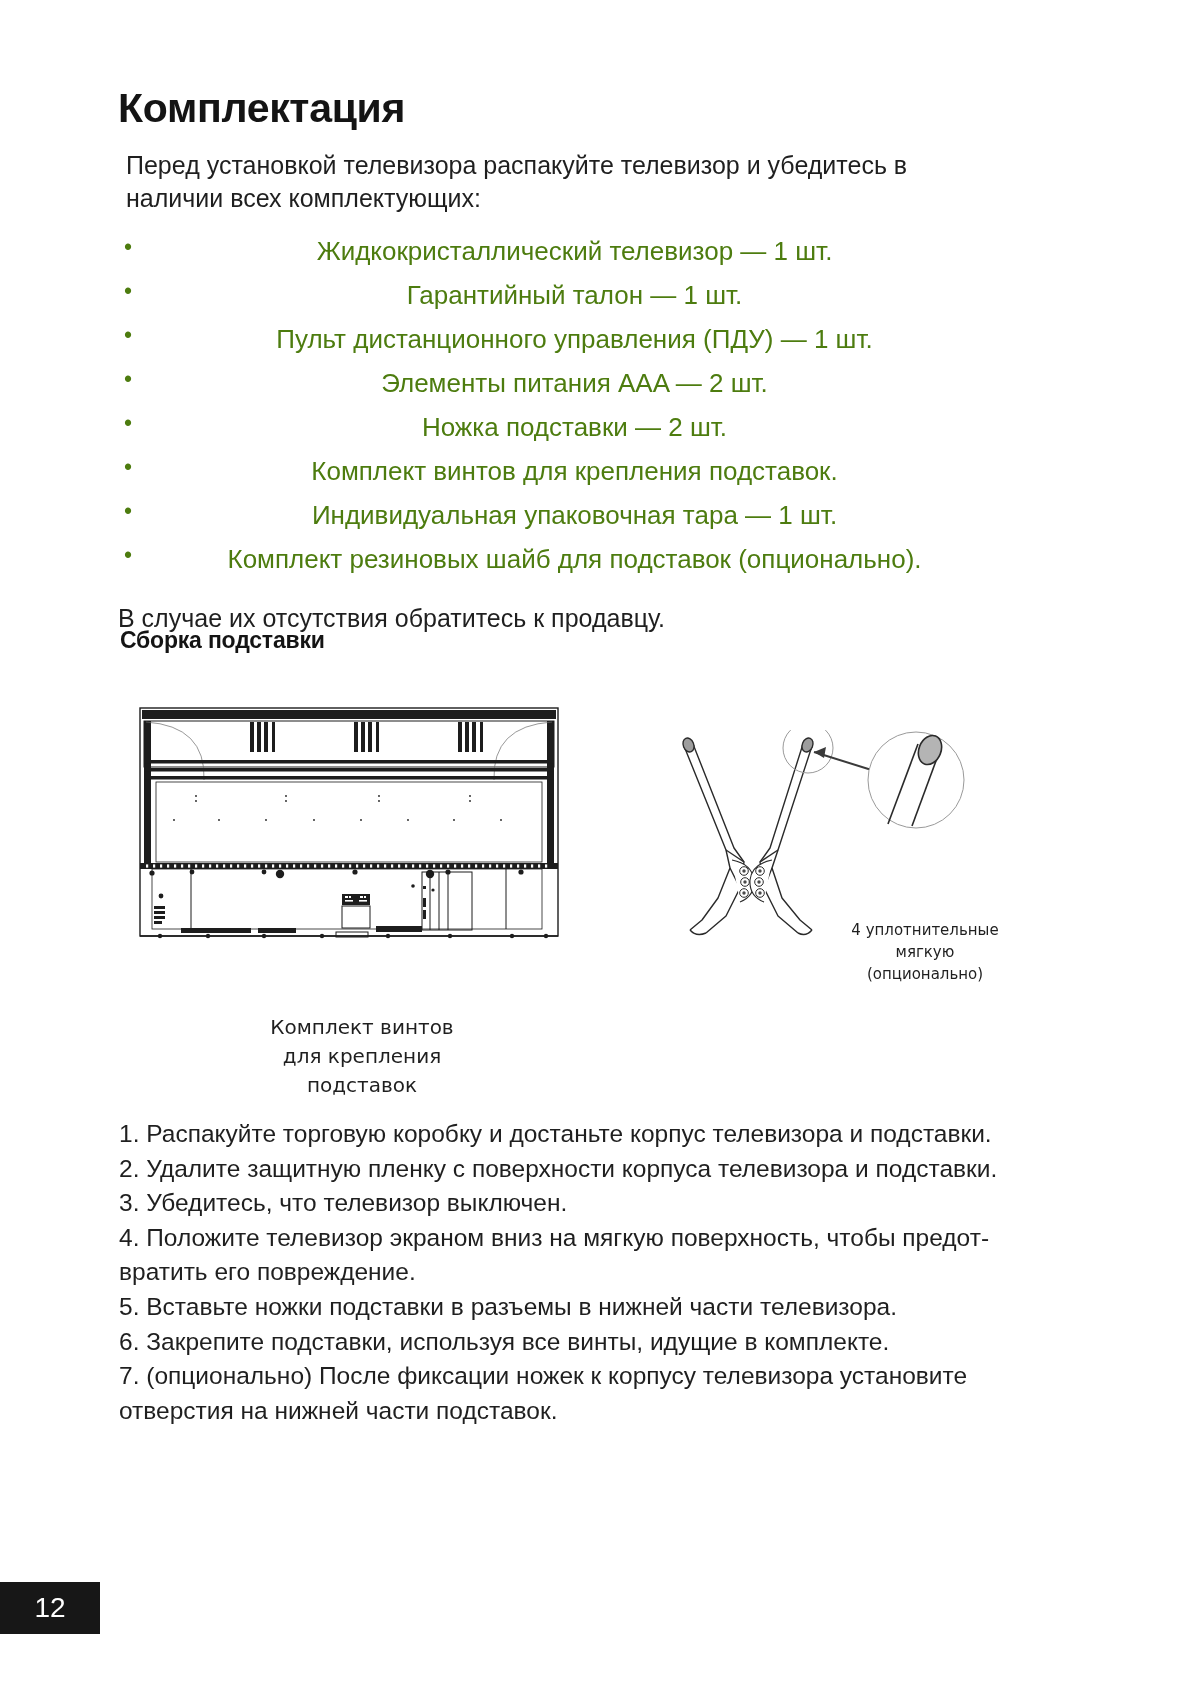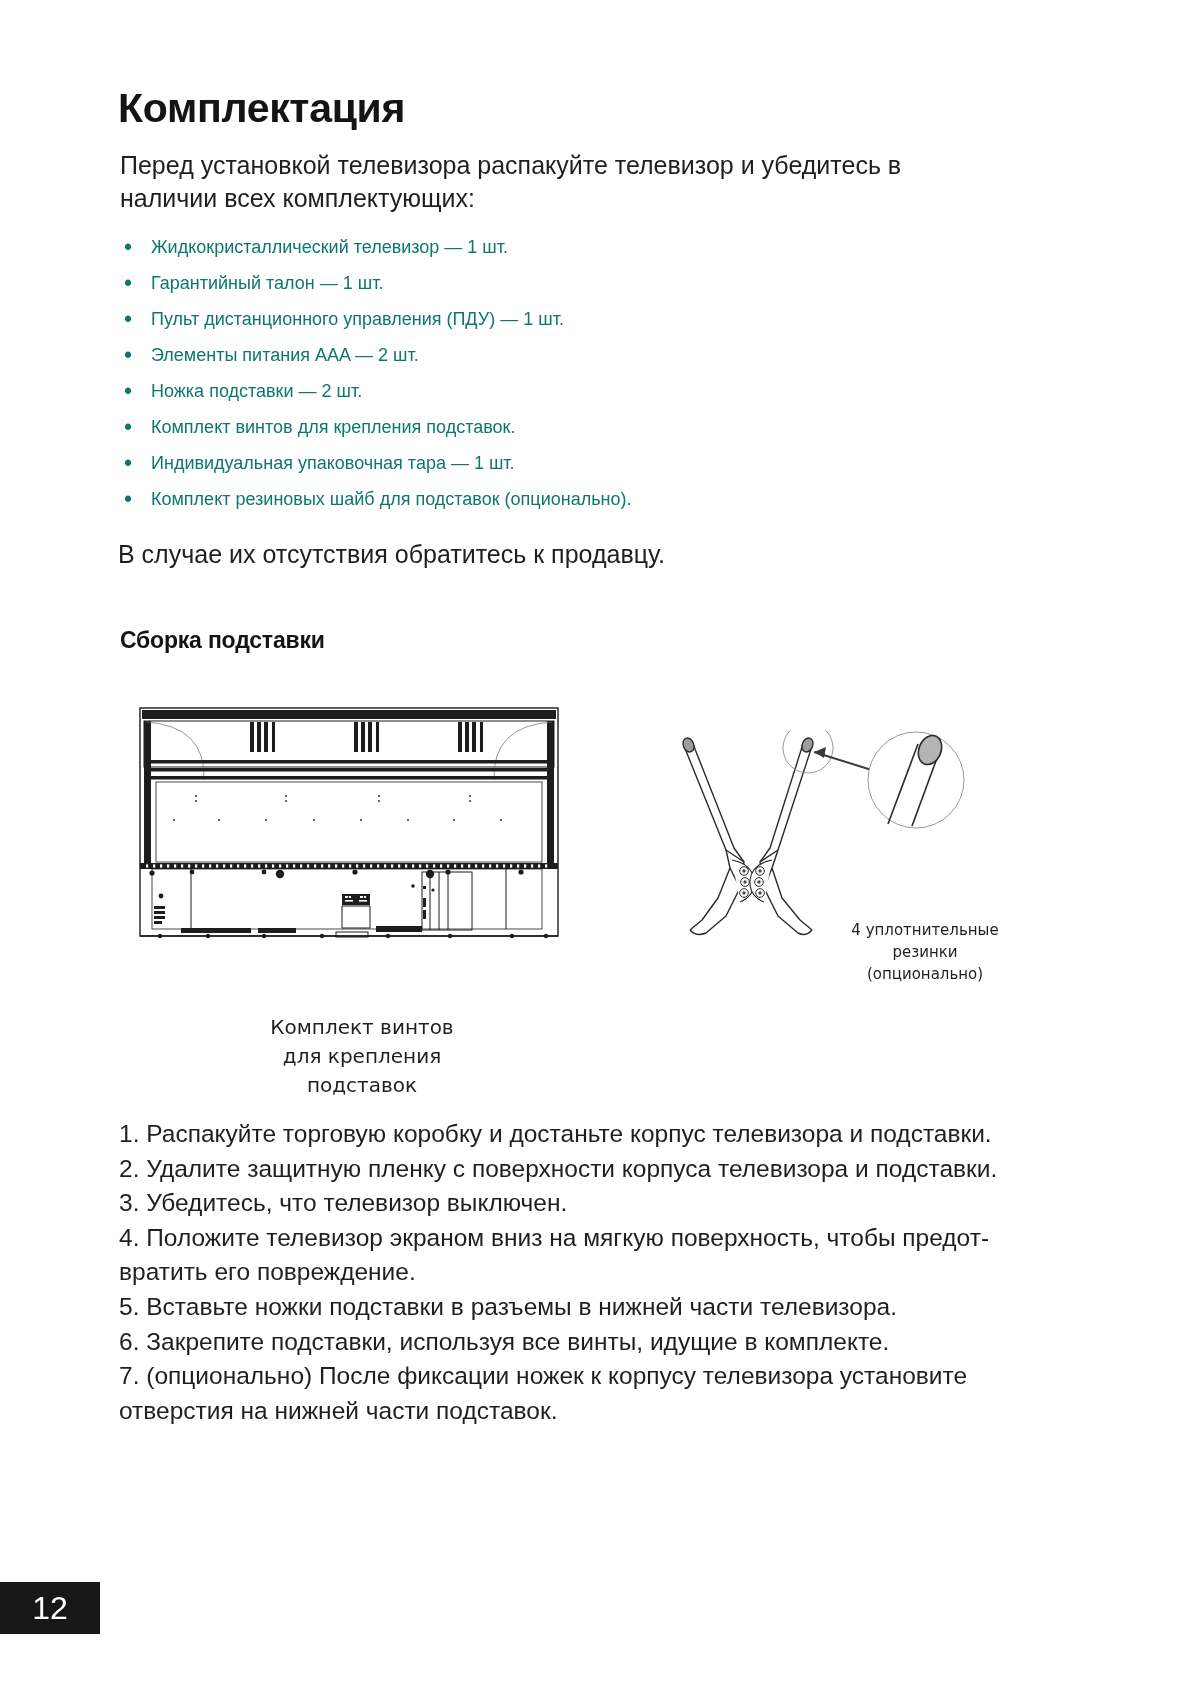--- a/index.html
+++ b/index.html
@@ -34,37 +34,38 @@
     font-weight: bold;
     letter-spacing: -0.3px;
     margin: 0 0 18px 0;
     line-height: 1.1;
     color: #141414;
   }
 
   p.intro {
     font-size: 25px;
     line-height: 1.33;
-    margin: 2px;
+    margin: 8px;
     color: #1f1f1f;
     max-width: 865px;
   }
 
   ul.kit-list {
     list-style: none;
     margin: 22px 0 0 0;
     padding: 0;
   }
   ul.kit-list li {
-    font-size: 18px;
+    font-size: 26px;
     line-height: 1.0;
     margin: 0 0 18px 0;
     padding-left: 33px;
     position: relative;
-    color: #0f766e;
+    color: #4d7c0f;
+    text-align: center;
   }
   ul.kit-list li::before {
     content: "\2022";
     position: absolute;
     left: 6px;
     top: -2px;
     font-size: 23px;
     line-height: 1;
   }
 
@@ -164,21 +165,21 @@
   .footer-num {
     position: absolute;
     left: 0;
     top: 1582px;
     width: 100px;
     height: 52px;
     display: flex;
     align-items: center;
     justify-content: center;
     color: #ffffff;
-    font-size: 32px;
+    font-size: 28px;
     font-family: "Liberation Sans", sans-serif;
   }
 </style>
 </head>
 <body>
 
 <div class="page">
 
   <div class="content">
     <h1 class="section-title">Комплектация</h1>
@@ -439,21 +440,21 @@
         <line x1="98" y1="104" x2="128" y2="24"></line>
         <line x1="122" y1="106" x2="150" y2="30"></line>
         <ellipse cx="140" cy="30" rx="11" ry="15" fill="#b4b4b4" stroke="#2a2a2a" transform="rotate(22 140 30)"></ellipse>
       </g>
     </svg>
 
   </div>
 
   <div class="callout-caption">
     <div>4 уплотнительные</div>
-    <div>резинки</div>
+    <div>мягкую</div>
     <div>(опционально)</div>
   </div>
 
   <div class="screws-caption">
     <div>Комплект винтов</div>
     <div>для крепления подставок</div>
   </div>
 
   <div class="steps">
     <div class="step">1. Распакуйте торговую коробку и достаньте корпус телевизора и подставки.</div>

